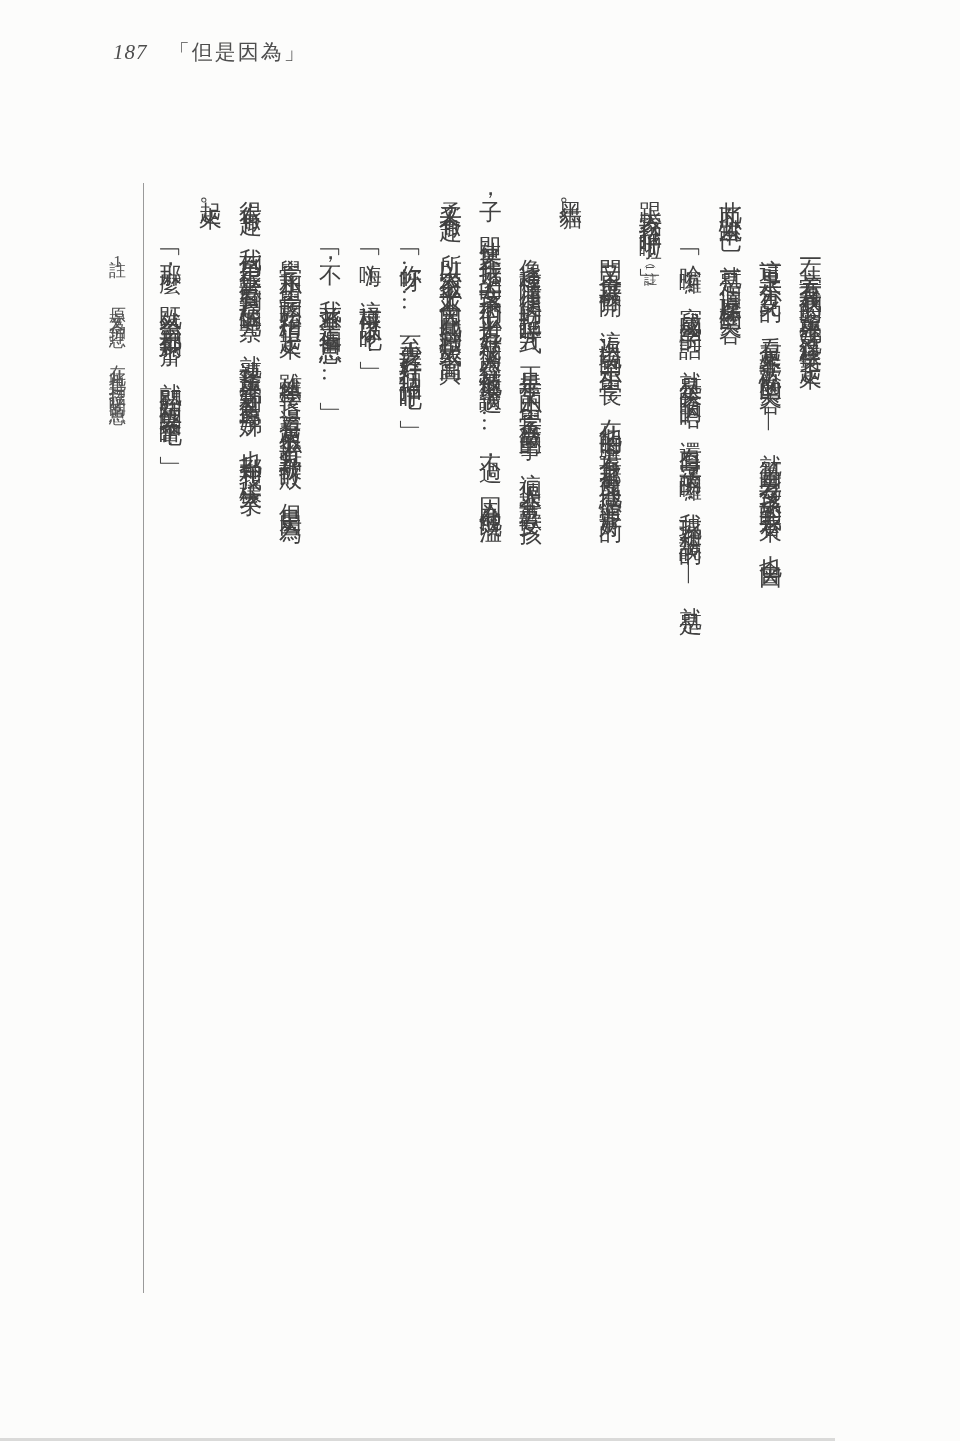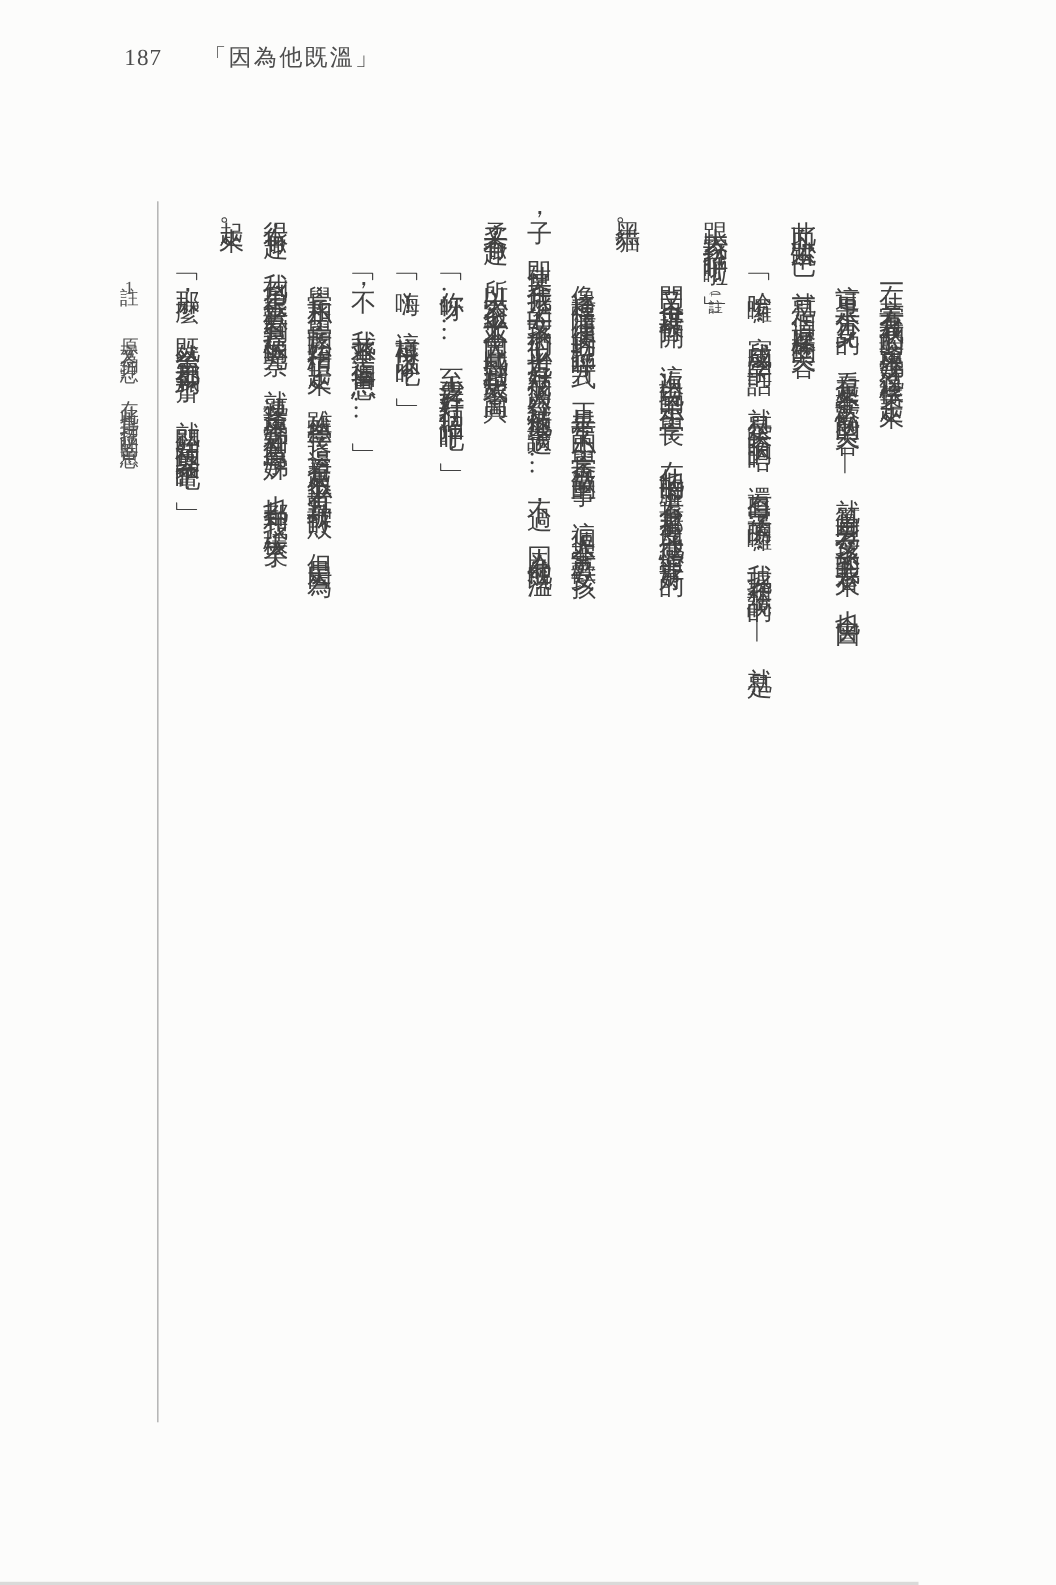--- a/index.html
+++ b/index.html
@@ -15,21 +15,21 @@
   
   .running-head {
     position: absolute;
     top: 38px;
     left: 113px;
     font-size: 21px;
     color: #4d4d4d;
     letter-spacing: 2px;
     white-space: nowrap;
   }
-  .running-head .page-num { margin-right: 30px; letter-spacing: 1px; }
+  .running-head .page-num { margin-right: 14px; letter-spacing: 1px; font-style: italic; }
 
   
   .main-text {
     position: absolute;
     top: 183px;
     right: 130px;
     height: 1134px;
     writing-mode: vertical-rl;
     text-orientation: mixed;
     font-size: 23px;
@@ -85,21 +85,21 @@
     opacity: 0.55;
   }
 </style>
 </head>
 <body>
 
 <div class="page">
 
   <div class="running-head">
     <span class="page-num">187</span>
-    <span class="chapter">「因為他既溫」</span>
+    <span class="chapter">「但是因為」</span>
   </div>
 
   <div class="main-text">
 
   <div class="col indent"><span>在一旁看著我們的蓬萊學姊就這樣笑了起來。</span></div>
       <div class="col indent"><span>這可是十分少見的、看起來非常歡愉的笑容——就算由身為女孩子的我看來，也會因</span></div>
       <div class="col"><span>此而心跳不已，就是一個這麼棒的笑容。</span></div>
       <div class="col indent"><span>「哈囉！寫成國字的話，就是笑哈哈的哈，還有口字邊的囉！我現在想說的——就是</span></div>
       <div class="col"><span>跟大家打招呼啦！」</span><span class="note-ref">（註1）</span></div>
       <div class="col indent"><span>門又再度被打開，這次出現的是小三學長，在他的腳下還有著那隻與他感情非常好的</span></div>

